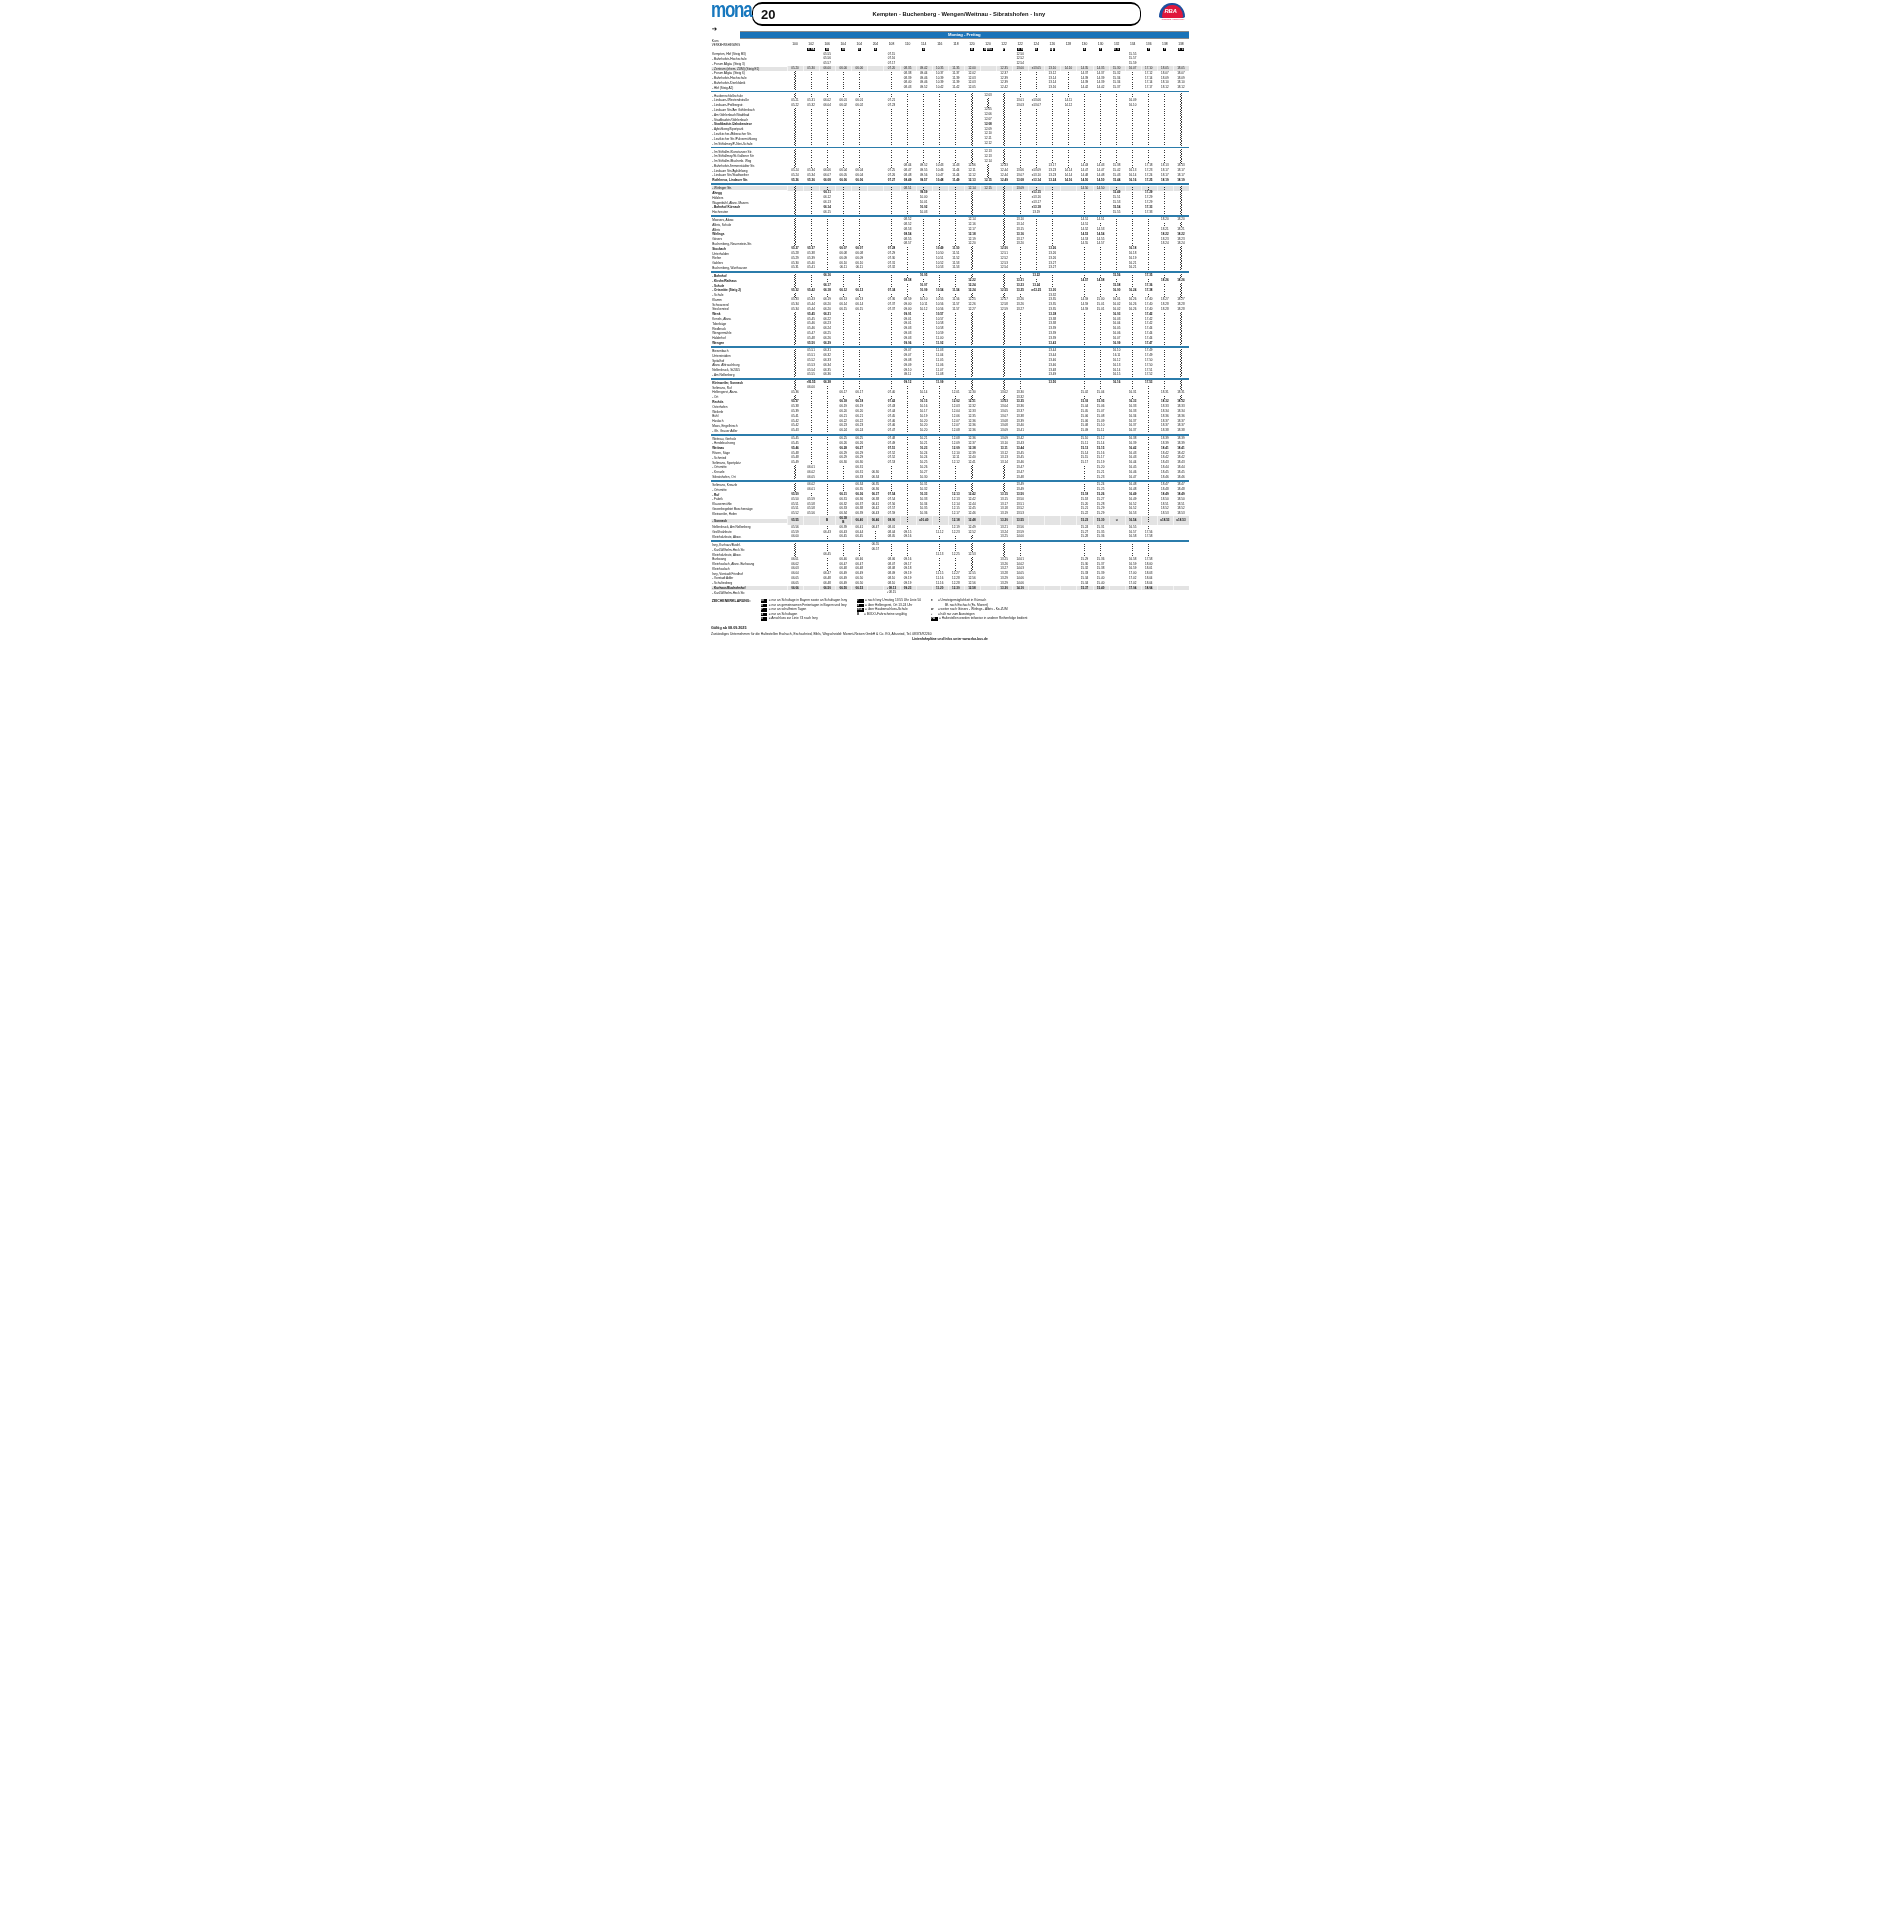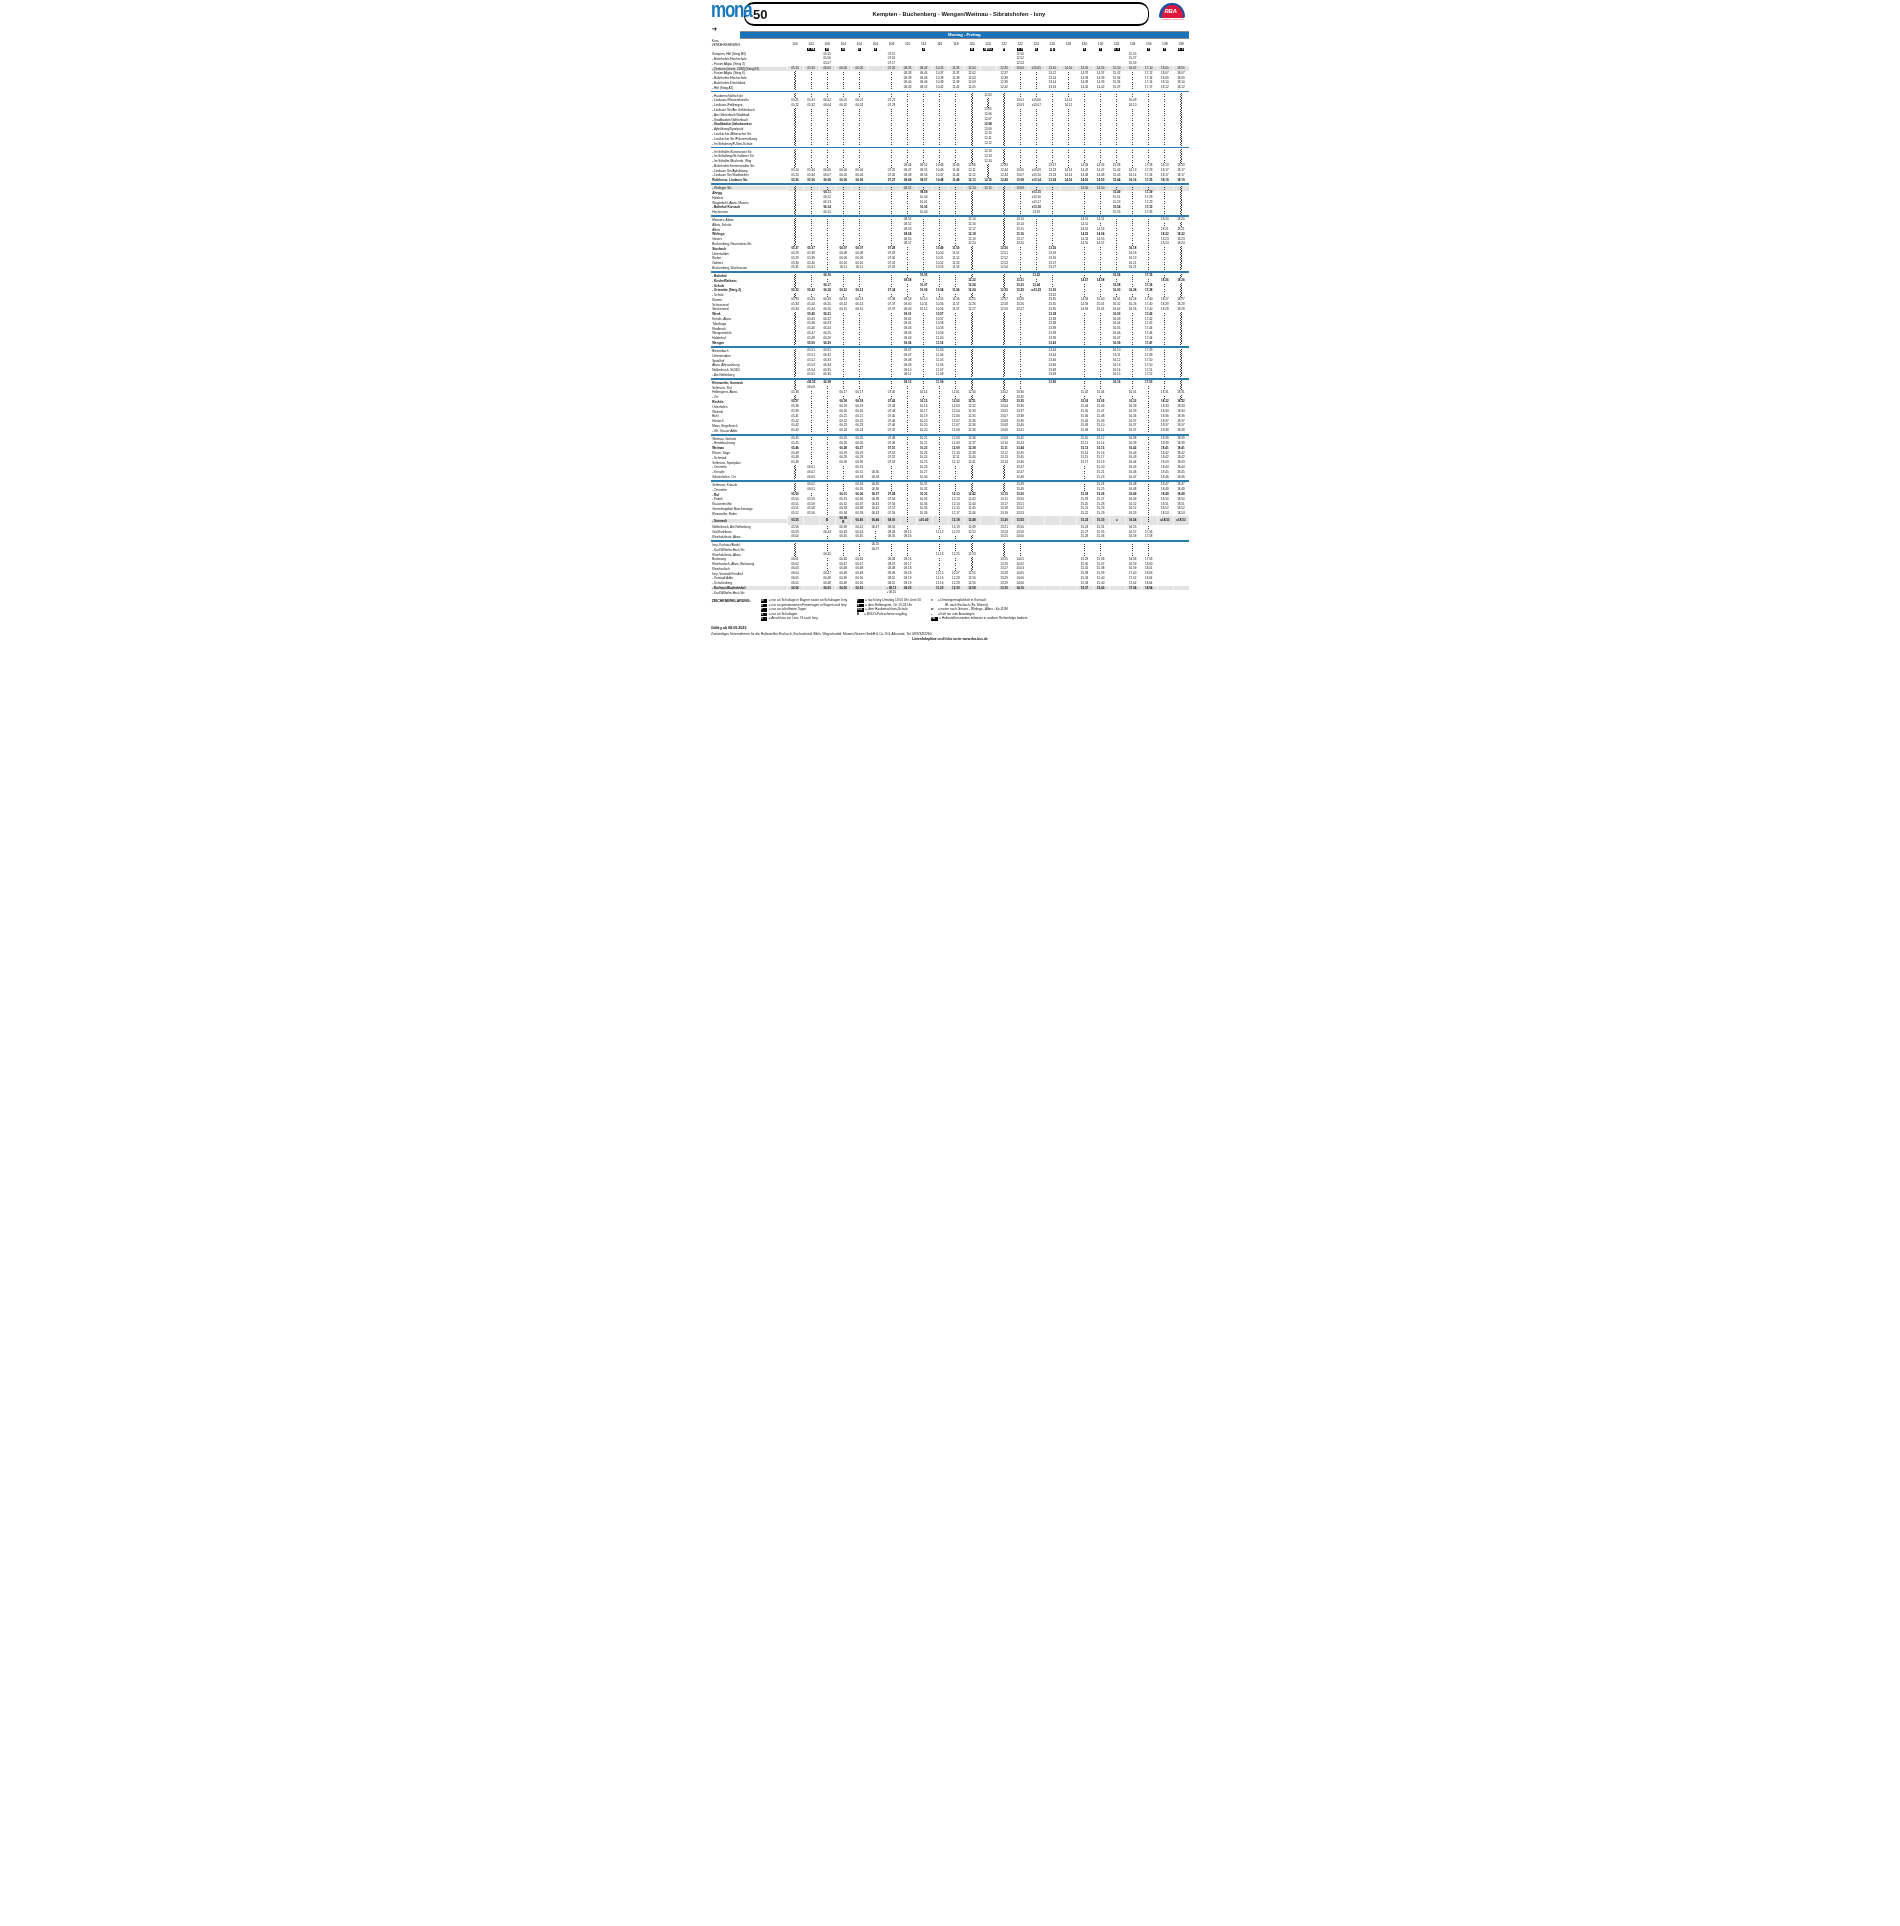--- a/index.html
+++ b/index.html
@@ -1,20 +1,20 @@
 <!DOCTYPE html>
 <html style="font-size:6.2px"><head>
 <meta charset="utf-8">
 <style>
   html,body{margin:0;padding:0;background:#fff;color:#111;
     font-family:"Liberation Sans","DejaVu Sans",sans-serif;}
   .page{width:478px;margin:0 auto;padding:2.3px 1.5px 3.9px 1.5px;position:relative;}
 
   
-  .banner{display:flex;align-items:flex-start;gap:8px;height:28.5px;}
+  .banner{display:flex;align-items:flex-start;gap:16px;height:28.5px;}
   .brand-wrap{width:25.4px;position:relative;}
   .brand{font-weight:bold;font-size:17px;line-height:.8;color:#1878be;letter-spacing:-1.2px;
     transform:scaleY(1.25);transform-origin:top left;}
   .arrow{font-size:6.5px;font-weight:bold;color:#000;position:absolute;top:22.3px;left:0.8px;}
   .titlebox{flex:1;display:flex;align-items:center;gap:10px;border:1.2px solid #000;
     border-top-width:2.7px;border-bottom-width:2.7px;border-radius:10px;padding:0.8px 7.7px;height:18.5px;background:#fff;}
   .lineno{font-size:13px;font-weight:bold;}
   .route-title{flex:1;text-align:center;font-size:5.8px;font-weight:bold;}
   .rba{width:32px;height:21.6px;position:relative;}
   .rba .swoosh-b{position:absolute;left:2.3px;top:0.8px;width:25.4px;height:15.4px;background:#1d4f9e;
@@ -68,21 +68,21 @@
 <body>
 
 <div class="page">
 
   <div class="banner">
     <div class="brand-wrap">
       <div class="brand">mona</div>
       <div class="arrow">➔</div>
     </div>
     <div class="titlebox">
-      <div class="lineno">50</div>
+      <div class="lineno">20</div>
       <div class="route-title">Kempten - Buchenberg - Wengen/Weitnau - Sibratshofen - Isny</div>
     </div>
     <div class="rba">
       <div class="swoosh-b"></div>
       <div class="swoosh-r"></div>
       <div class="rba-text">RBA</div>
       <div class="rba-cap">Regionalbus Augsburg GmbH</div>
     </div>
   </div>
 

